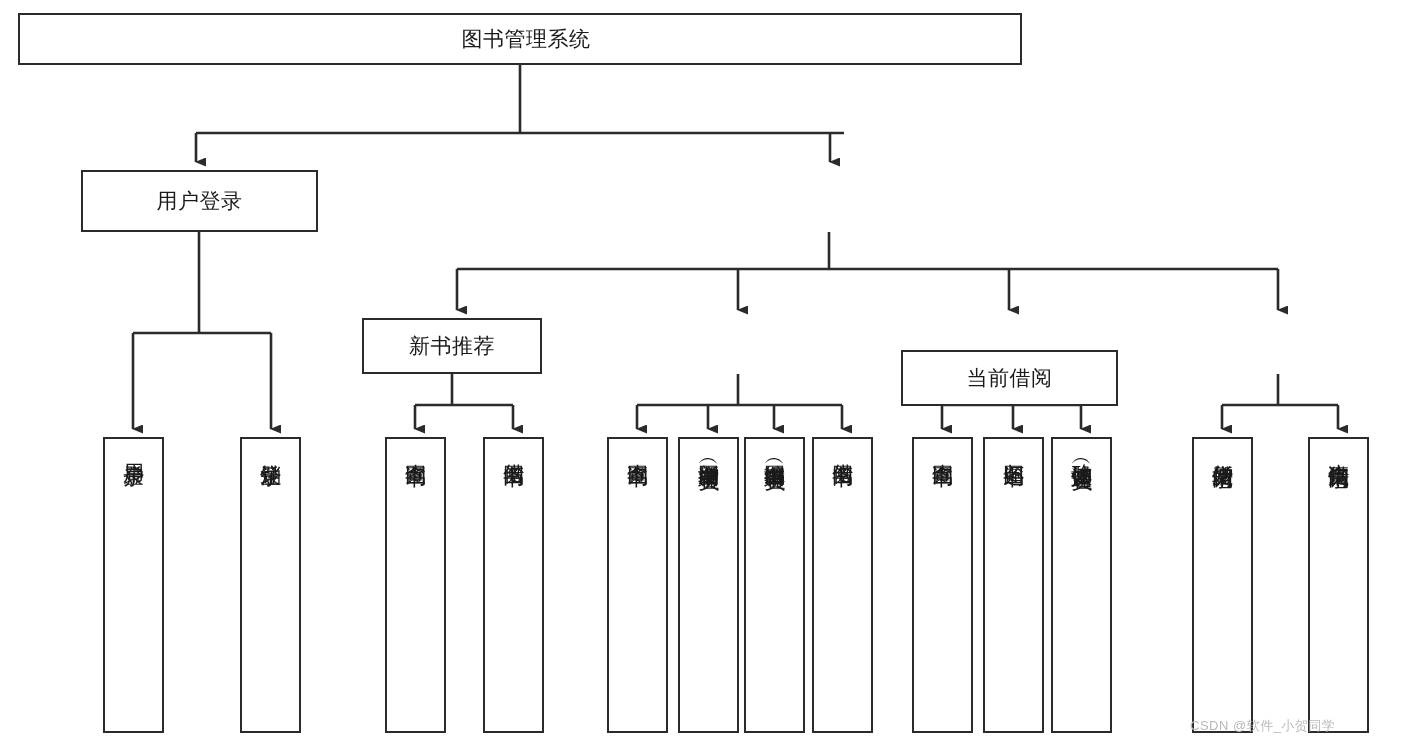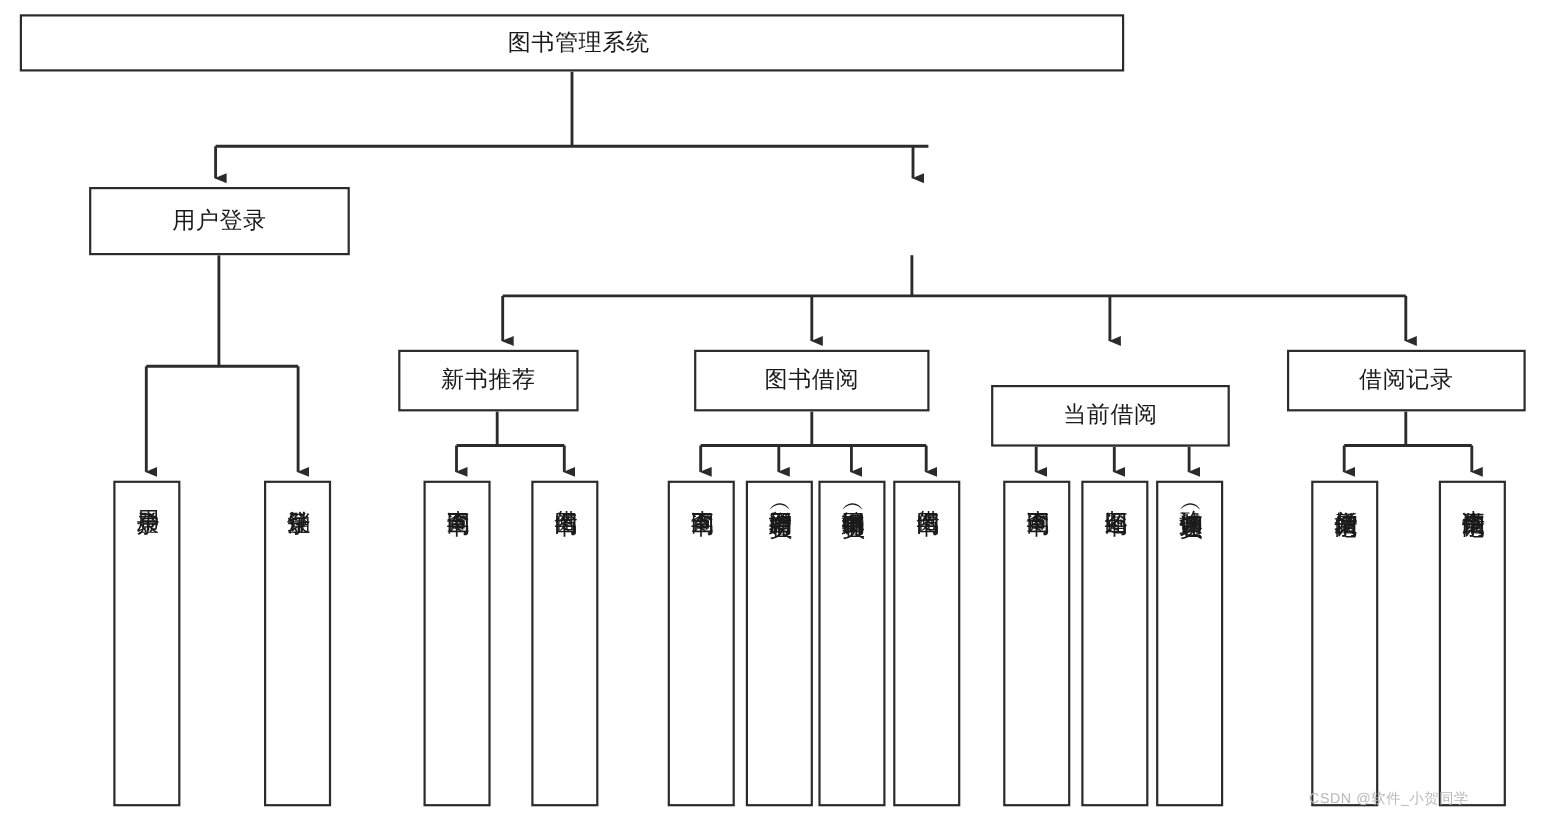--- a/index.html
+++ b/index.html
@@ -120,31 +120,25 @@
   </svg>
 
   <div class="node node-h" id="node-root" style="left: 18px; top: 13px; width: 1004px; height: 52px; padding-left: 12px;">
     <span class="node-label">图书管理系统</span>
   </div>
 
   <div class="node node-h" id="node-l2-0" style="left: 81px; top: 170px; width: 237px; height: 62px;">
     <span class="node-label">用户登录</span>
   </div>
 
-  <div class="node node-h" id="node-l3-0" style="left: 362px; top: 318px; width: 164px; height: 56px;">
+  <div class="node node-h" id="node-l3-0" style="left: 362px; top: 318px; width: 180px; height: 56px;">
     <span class="node-label">新书推荐</span>
-  </div>
-  <div class="node node-h" id="node-l3-1" style="left: 631px; top: 318px; width: 214px; height: 56px;">
-    <span class="node-label">图书借阅</span>
   </div>
   <div class="node node-h" id="node-l3-2" style="left: 901px; top: 318px; width: 217px; height: 56px; margin-top: 32px;">
     <span class="node-label">当前借阅</span>
-  </div>
-  <div class="node node-h" id="node-l3-3" style="left: 1170px; top: 318px; width: 217px; height: 56px;">
-    <span class="node-label">借阅记录</span>
   </div>
 
   <div class="node node-v" id="node-leaf-0" style="left: 103px; top: 437px; width: 61px; height: 296px;">
     <span class="node-label">用户登录</span>
   </div>
   <div class="node node-v" id="node-leaf-1" style="left: 240px; top: 437px; width: 61px; height: 296px;">
     <span class="node-label">注销登录</span>
   </div>
   <div class="node node-v" id="node-leaf-2" style="left: 385px; top: 437px; width: 61px; height: 296px;">
     <span class="node-label">查询图书</span>

